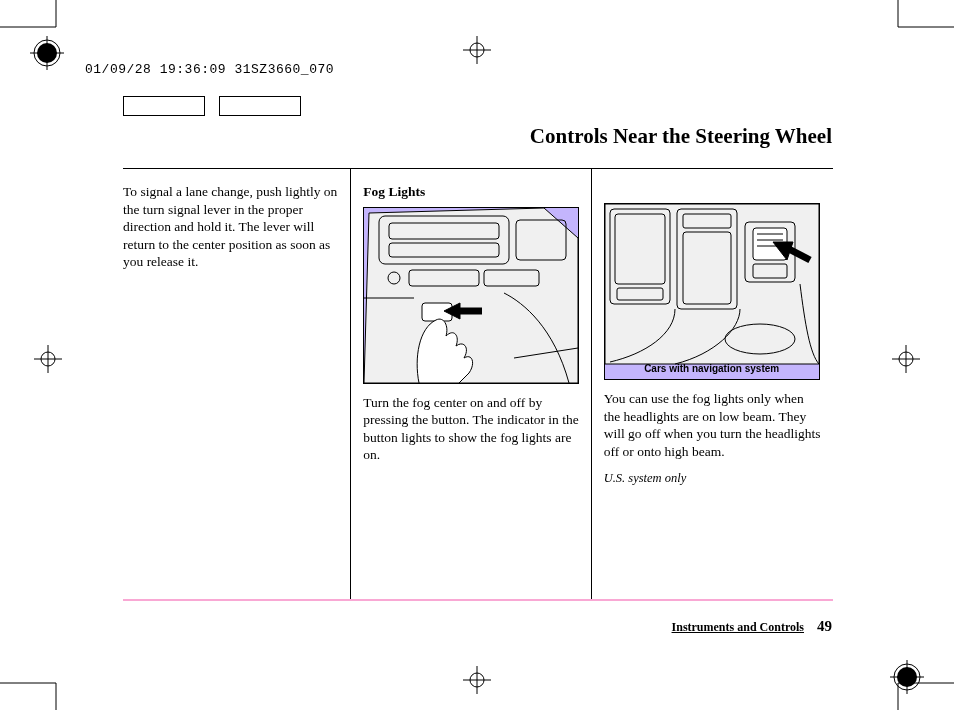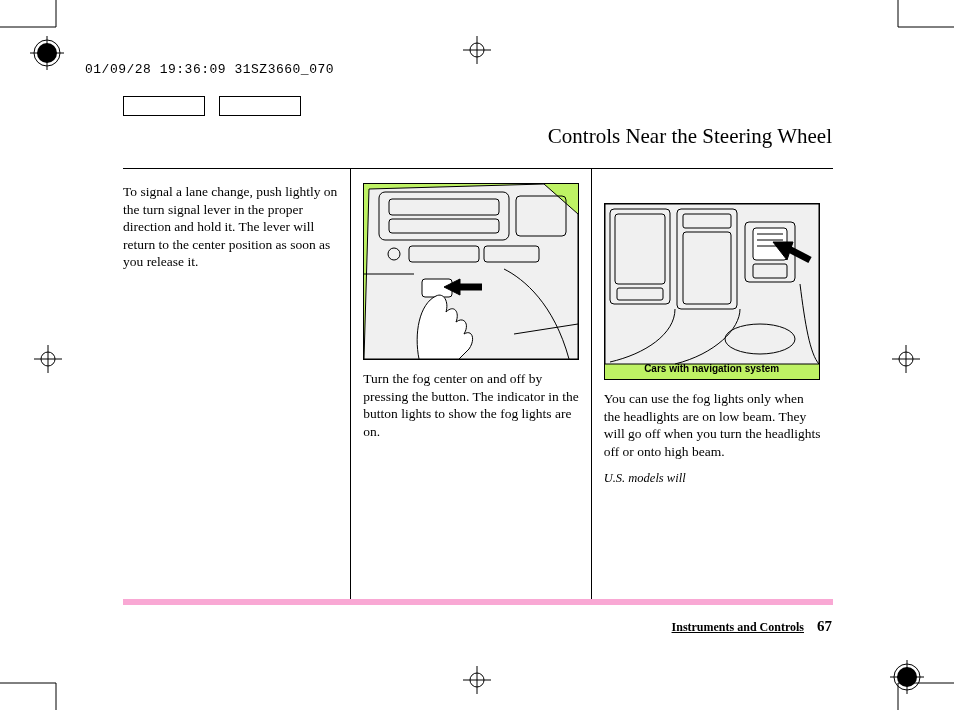--- a/index.html
+++ b/index.html
@@ -44,54 +44,54 @@
     height: 18px;
     border: 1px solid #000;
     margin-right: 14px;
   }
 
   .page-title {
     position: absolute;
     top: 124px;
     right: 122px;
     font-family: Georgia, "Times New Roman", serif;
-    font-weight: normal;
+    font-weight: bold;
     font-size: 21px;
   }
 
   .content {
     position: absolute;
     top: 168px;
     left: 123px;
     width: 710px;
     height: 430px;
     display: flex;
     border-top: 1px solid #000;
-    border-bottom: 6px solid #f9a8d4;
+    border-bottom: 2px solid #f9a8d4;
   }
 
   .col {
     padding: 14px 12px 14px 0;
     font-size: 13.5px;
     line-height: 1.3;
   }
   .col1 { width: 232px; border-right: 1px solid #000; padding-right: 10px; }
   .col2 { width: 232px; border-right: 1px solid #000; padding-left: 12px; padding-right: 10px; }
   .col3 { width: 232px; padding-left: 12px; }
 
   .sec-head {
     font-weight: bold;
     font-size: 13.5px;
     margin-bottom: 6px;
   }
 
   .figure {
     width: 214px;
     height: 175px;
-    background: #bef264;
+    background: #c4b5fd;
     border: 1px solid #000;
     margin-bottom: 10px;
     position: relative;
     overflow: hidden;
   }
   .figure svg { position: absolute; top:0; left:0; }
 
   .fig-caption {
     position: absolute;
     bottom: 4px;
@@ -192,20 +192,21 @@
 
 <div class="page-title">Controls Near the Steering Wheel</div>
 
 <div class="content">
 
   <div class="col col1">
     <p>To signal a lane change, push lightly on the turn signal lever in the proper direction and hold it. The lever will return to the center position as soon as you release it.</p>
   </div>
 
   <div class="col col2">
+    <div class="sec-head">Fog Lights</div>
     <div class="figure">
       <svg width="214" height="175" viewBox="0 0 214 175">
         <g stroke="#000" stroke-width="1" fill="none">
           <path d="M5 5 L180 0 L214 30 L214 175 L0 175 Z" fill="#f0f0f0"></path>
           <rect x="15" y="8" width="130" height="48" rx="6"></rect>
           <rect x="25" y="15" width="110" height="16" rx="3"></rect>
           <rect x="25" y="35" width="110" height="14" rx="3"></rect>
           <rect x="152" y="12" width="50" height="40" rx="4"></rect>
           <circle cx="30" cy="70" r="6"></circle>
           <rect x="45" y="62" width="70" height="16" rx="3"></rect>
@@ -255,21 +256,21 @@
 
           <path d="M70 105 C70 130 40 150 5 158"></path>
           <path d="M135 105 C135 125 110 150 70 160"></path>
           <path d="M195 80 C200 120 205 150 214 160"></path>
           <ellipse cx="155" cy="135" rx="35" ry="15"></ellipse>
         </g>
       </svg>
       <div class="fig-caption">Cars with navigation system</div>
     </div>
     <p>You can use the fog lights only when the headlights are on low beam. They will go off when you turn the headlights off or onto high beam.</p>
-    <p class="italic-note">U.S. models will</p>
+    <p class="italic-note">U.S. system only</p>
   </div>
 
 </div>
 
 <div class="page-footer">
   <span class="section">Instruments and Controls</span>
-  <span class="num">67</span>
+  <span class="num">49</span>
 </div>
 
 </body></html>

